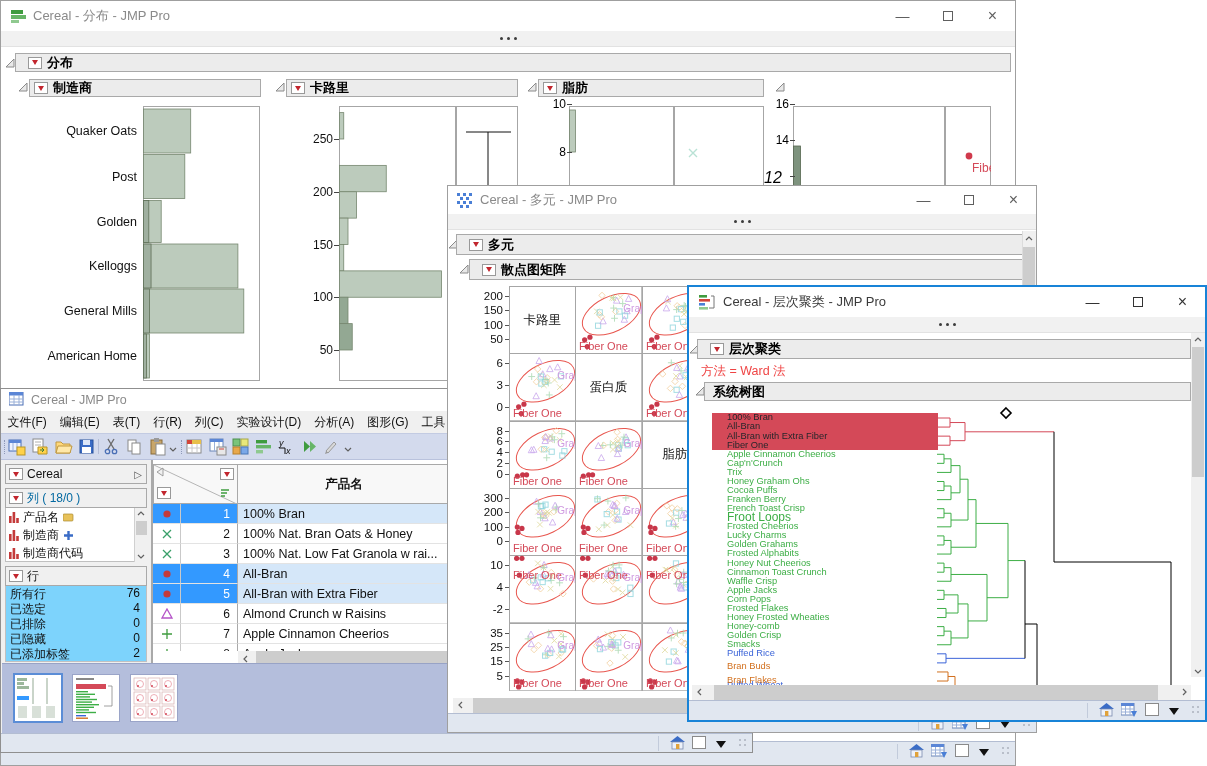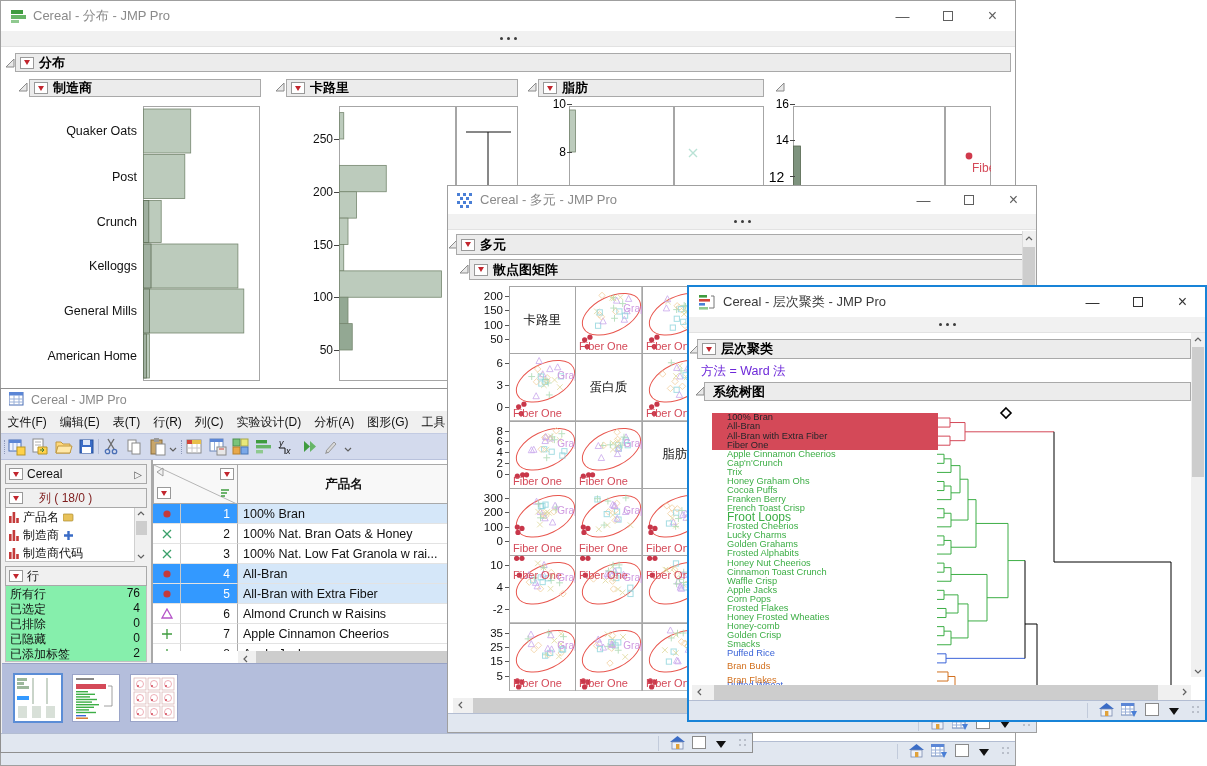--- a/index.html
+++ b/index.html
@@ -6,21 +6,21 @@
 body{font-family:"Liberation Sans","DejaVu Sans",sans-serif;background:#fff}
 #stage{position:relative;width:1207px;height:766px;overflow:hidden;background:#fff}
 .win{position:absolute;background:#fff;border:1px solid #9f9f9f}
 .abs{position:absolute}
 .tbar{position:absolute;left:0;right:0;top:0;display:flex;align-items:center}
 .ttl{color:#8a8a8a;font-size:13px;margin-left:8px;white-space:nowrap}
 .wbtns{position:absolute;top:0;right:0;display:flex}
 .wbtn{width:45px;display:flex;align-items:center;justify-content:center;color:#5f5f5f}
 .dots{position:absolute;left:0;right:0;background:#f1f1f1;border-bottom:1px solid #e2e2e2;display:flex;align-items:center;justify-content:center;gap:4px}
 .dots i{width:3px;height:3px;background:#3c3c3c;border-radius:50%}
-.obar{position:absolute;background:#ececec;border:1px solid #a9a9a9;display:flex;align-items:center;gap:5px;padding-left:4px;font-weight:bold;font-size:13px;color:#000;white-space:nowrap}
+.obar{position:absolute;background:#ececec;border:1px solid #a9a9a9;display:flex;align-items:center;gap:5px;padding-left:12px;font-weight:bold;font-size:13px;color:#000;white-space:nowrap}
 .redbtn{width:14px;height:12px;background:#fff;border:1px solid #999;display:inline-flex;align-items:center;justify-content:center;flex:none}
 .redbtn i{width:0;height:0;border-left:3.5px solid transparent;border-right:3.5px solid transparent;border-top:5.5px solid #c2262e}
 .disc{position:absolute;width:10px;height:10px}
 .statusbar{position:absolute;background:#e1e7f0;border-top:1px solid #b3bdd2}
 .menuitem{display:inline-block;padding:3px 6.5px;font-size:12px;color:#111;white-space:nowrap}
 .grip{position:absolute;width:12px;height:12px;background:
 radial-gradient(circle at 2px 2px,#b9bfca 1px,transparent 1.2px),
 radial-gradient(circle at 7px 2px,#b9bfca 1px,transparent 1.2px),
 radial-gradient(circle at 7px 7px,#b9bfca 1px,transparent 1.2px),
 radial-gradient(circle at 2px 7px,#b9bfca 1px,transparent 1.2px)}
@@ -122,21 +122,21 @@
           <rect x="0.5" y="94.5" width="5.3100000000000005" height="42" fill="#a0b0a0" stroke="#5f7058" stroke-width="0.8"></rect>
           <rect x="0.5" y="138" width="94.4" height="44" fill="#bccbbc" stroke="#76876f" stroke-width="0.8"></rect>
           <rect x="0.5" y="138" width="7.5520000000000005" height="44" fill="#a0b0a0" stroke="#5f7058" stroke-width="0.8"></rect>
           <rect x="0.5" y="183" width="100.30000000000001" height="44" fill="#bccbbc" stroke="#76876f" stroke-width="0.8"></rect>
           <rect x="0.5" y="183" width="6.018000000000001" height="44" fill="#a0b0a0" stroke="#5f7058" stroke-width="0.8"></rect>
           <rect x="0.5" y="228" width="5.9" height="44" fill="#bccbbc" stroke="#76876f" stroke-width="0.8"></rect>
           <rect x="0.5" y="228" width="3" height="44" fill="#a0b0a0" stroke="#5f7058" stroke-width="0.8"></rect>
         </svg>
         <div style="position: absolute; left: 30px; top: 123px; width: 106px; text-align: right; font-size: 12.5px; color: rgb(17, 17, 17);">Quaker Oats</div>
         <div style="position: absolute; left: 30px; top: 168.5px; width: 106px; text-align: right; font-size: 12.5px; color: rgb(17, 17, 17);">Post</div>
-        <div style="position: absolute; left: 30px; top: 213.5px; width: 106px; text-align: right; font-size: 12.5px; color: rgb(17, 17, 17);">Crunch</div>
+        <div style="position: absolute; left: 30px; top: 213.5px; width: 106px; text-align: right; font-size: 12.5px; color: rgb(17, 17, 17);">Golden</div>
         <div style="position: absolute; left: 30px; top: 258px; width: 106px; text-align: right; font-size: 12.5px; color: rgb(17, 17, 17);">Kelloggs</div>
         <div style="position: absolute; left: 30px; top: 303px; width: 106px; text-align: right; font-size: 12.5px; color: rgb(17, 17, 17);">General Mills</div>
         <div style="position: absolute; left: 30px; top: 348px; width: 106px; text-align: right; font-size: 12.5px; color: rgb(17, 17, 17);">American Home</div>
         <svg width="117" height="275" style="position: absolute; left: 338px; top: 105px;">
           <rect x="0.5" y="0.5" width="116" height="274" fill="#fff" stroke="#a6a6a6"></rect>
           <rect x="0.5" y="6.625" width="4.25" height="26.375" fill="#bccbbc" stroke="#76876f" stroke-width="0.8"></rect>
           <rect x="0.5" y="59.375" width="46.75" height="26.375" fill="#bccbbc" stroke="#76876f" stroke-width="0.8"></rect>
           <rect x="0.5" y="85.75" width="17" height="26.375" fill="#bccbbc" stroke="#76876f" stroke-width="0.8"></rect>
           <rect x="0.5" y="112.125" width="8.5" height="26.375" fill="#bccbbc" stroke="#76876f" stroke-width="0.8"></rect>
           <rect x="0.5" y="138.5" width="4.25" height="26.375" fill="#bccbbc" stroke="#76876f" stroke-width="0.8"></rect>
@@ -172,21 +172,21 @@
           <path d="M15,43 l8,8 M23,43 l-8,8" stroke="#b9e2d5" stroke-width="1.4"></path>
         </svg>
         <svg width="152" height="275" style="position: absolute; left: 792px; top: 105px;">
           <rect x="0.5" y="0.5" width="151" height="274" fill="#fff" stroke="#a6a6a6"></rect>
           <rect x="0.5" y="40" width="7" height="40" fill="#7e937e" stroke="#55654f" stroke-width="0.8"></rect>
         </svg>
         <div style="position: absolute; left: 763px; top: 96px; width: 25px; text-align: right; font-size: 12px;">16</div>
         <div style="position: absolute; left: 789px; top: 103px; width: 5px; height: 1px; background: rgb(68, 68, 68);"></div>
         <div style="position: absolute; left: 763px; top: 132px; width: 25px; text-align: right; font-size: 12px;">14</div>
         <div style="position: absolute; left: 789px; top: 139px; width: 5px; height: 1px; background: rgb(68, 68, 68);"></div>
-        <div style="position: absolute; left: 763px; top: 168px; width: 25px; text-align: center; font-size: 14px;">12</div>
+        <div style="position: absolute; left: 763px; top: 168px; width: 25px; text-align: left; font-size: 16px; font-style: italic;">12</div>
         <div style="position: absolute; left: 789px; top: 175px; width: 5px; height: 1px; background: rgb(68, 68, 68);"></div>
         <svg width="46" height="275" style="position: absolute; left: 944px; top: 105px;">
           <rect x="0.5" y="0.5" width="45" height="274" fill="#fff" stroke="#a6a6a6"></rect>
           <circle cx="24" cy="50" r="3.4" fill="#d03a4c"></circle>
           <text x="27" y="66" fill="#d44958" font-size="12px">Fiber One</text>
         </svg>
       </div>
     </section>
 
   <section class="win" id="w2" style="left:0;top:388px;width:753px;height:365px;border-color:#8f8f8f">
@@ -292,21 +292,21 @@
         </svg>
       </div>
     <div class="abs" id="w2-sidebar" style="left:0;top:71px;width:150px;height:273px;background:#f0f0f0">
         <div style="position: absolute; left: 4px; top: 4px; width: 142px; height: 20px; background: rgb(240, 240, 240); border: 1px solid rgb(169, 169, 169); display: flex; align-items: center; gap: 4px; padding-left: 3px; font-size: 12px; color: rgb(17, 17, 17);">
           <span class="redbtn">
             <i></i>
           </span>
           <span>Cereal</span>
           <span style="margin-left: auto; margin-right: 4px; font-size: 10px; color: rgb(85, 85, 85);">▷</span>
         </div>
-        <div style="position: absolute; left: 4px; top: 28px; width: 142px; height: 20px; background: rgb(240, 240, 240); border: 1px solid rgb(169, 169, 169); display: flex; align-items: center; gap: 16px; padding-left: 3px; font-size: 12px; color: #7f1d1d; text-align: center;">
+        <div style="position: absolute; left: 4px; top: 28px; width: 142px; height: 20px; background: rgb(240, 240, 240); border: 1px solid rgb(169, 169, 169); display: flex; align-items: center; gap: 4px; padding-left: 3px; font-size: 12px; color: #0369a1; text-align: center;">
           <span class="redbtn">
             <i></i>
           </span>
           <span>列 ( 18/0 )</span>
         </div>
         <div style="position: absolute; left: 4px; top: 48px; width: 142px; height: 54px; background: rgb(255, 255, 255); border-right: 1px solid rgb(192, 192, 192); border-bottom: 1px solid rgb(192, 192, 192); border-left: 1px solid rgb(192, 192, 192); border-image: initial; border-top: none;">
           <div style="position: absolute; left: 0px; top: 0px; width: 128px; height: 18px; display: flex; align-items: center; gap: 4px; padding-left: 3px; font-size: 12px; color: rgb(17, 17, 17);">
             <svg width="10" height="12" style="position: relative;">
               <rect x="0" y="5" width="2.6" height="7" fill="#c43a3a"></rect>
               <rect x="3.6" y="1" width="2.6" height="11" fill="#c43a3a"></rect>
@@ -345,21 +345,21 @@
             <polyline points="2,4 5,7 8,4" fill="none" stroke="#606060" stroke-width="1.2"></polyline>
           </svg>
           <div style="position: absolute; left: 1px; top: 13px; width: 11px; height: 14px; background: rgb(205, 205, 205);"></div>
         </div>
         <div style="position: absolute; left: 4px; top: 106px; width: 142px; height: 20px; background: rgb(240, 240, 240); border: 1px solid rgb(169, 169, 169); display: flex; align-items: center; gap: 4px; padding-left: 3px; font-size: 12px; color: rgb(17, 17, 17);">
           <span class="redbtn">
             <i></i>
           </span>
           <span>行</span>
         </div>
-        <div style="position: absolute; left: 4px; top: 126px; width: 142px; height: 76px; background: #86efac; border-right: 1px solid rgb(192, 192, 192); border-bottom: 1px solid rgb(192, 192, 192); border-left: 1px solid rgb(192, 192, 192); border-image: initial; border-top: none;">
+        <div style="position: absolute; left: 4px; top: 126px; width: 142px; height: 76px; background: #7dd3fc; border-right: 1px solid rgb(192, 192, 192); border-bottom: 1px solid rgb(192, 192, 192); border-left: 1px solid rgb(192, 192, 192); border-image: initial; border-top: none;">
           <div style="position: absolute; left: 4px; top: 0px; font-size: 12px; color: rgb(17, 17, 17);">所有行</div>
           <div style="position: absolute; left: 80px; top: 0px; width: 54px; text-align: right; font-size: 12px; color: rgb(17, 17, 17);">76</div>
           <div style="position: absolute; left: 4px; top: 15px; font-size: 12px; color: rgb(17, 17, 17);">已选定</div>
           <div style="position: absolute; left: 80px; top: 15px; width: 54px; text-align: right; font-size: 12px; color: rgb(17, 17, 17);">4</div>
           <div style="position: absolute; left: 4px; top: 30px; font-size: 12px; color: rgb(17, 17, 17);">已排除</div>
           <div style="position: absolute; left: 80px; top: 30px; width: 54px; text-align: right; font-size: 12px; color: rgb(17, 17, 17);">0</div>
           <div style="position: absolute; left: 4px; top: 45px; font-size: 12px; color: rgb(17, 17, 17);">已隐藏</div>
           <div style="position: absolute; left: 80px; top: 45px; width: 54px; text-align: right; font-size: 12px; color: rgb(17, 17, 17);">0</div>
           <div style="position: absolute; left: 4px; top: 60px; font-size: 12px; color: rgb(17, 17, 17);">已添加标签</div>
           <div style="position: absolute; left: 80px; top: 60px; width: 54px; text-align: right; font-size: 12px; color: rgb(17, 17, 17);">2</div>
@@ -1812,21 +1812,21 @@
       </div>
     <svg class="disc" style="left:0px;top:57px">
         <polygon points="1,9 9,9 9,1" fill="#e8e8e8" stroke="#8a8a8a"></polygon>
       </svg>
     <div class="obar" style="left:8px;top:52px;width:494px;height:20px">
       <span class="redbtn">
           <i></i>
         </span>
       <span>层次聚类</span>
     </div>
-    <div class="abs" style="left:12px;top:76px;font-size:12.5px;color:#6d28d9">方法 = Ward 法</div>
+    <div class="abs" style="left:12px;top:76px;font-size:12.5px;color:#ef4444">方法 = Ward 法</div>
     <svg class="disc" style="left:6px;top:99px">
         <polygon points="1,9 9,9 9,1" fill="#e8e8e8" stroke="#8a8a8a"></polygon>
       </svg>
     <div class="obar" style="left:15px;top:95px;width:487px;height:19px;padding-left:8px">
       <span>系统树图</span>
     </div>
     <div class="abs" id="w4-dendro" style="left:0;top:118px;width:502px;height:280px;overflow:hidden">
         <div style="position: absolute; left: 23px; top: 8px; width: 226px; height: 37px; background: rgb(212, 73, 88);"></div>
         <div style="position: absolute; left: 38px; top: 8.4px; height: 9px; font-size: 9.3px; line-height: 9.3px; white-space: nowrap; color: rgb(38, 38, 43);">100% Bran</div>
         <div style="position: absolute; left: 38px; top: 17.47px; height: 9px; font-size: 9.3px; line-height: 9.3px; white-space: nowrap; color: rgb(38, 38, 43);">All-Bran</div>

